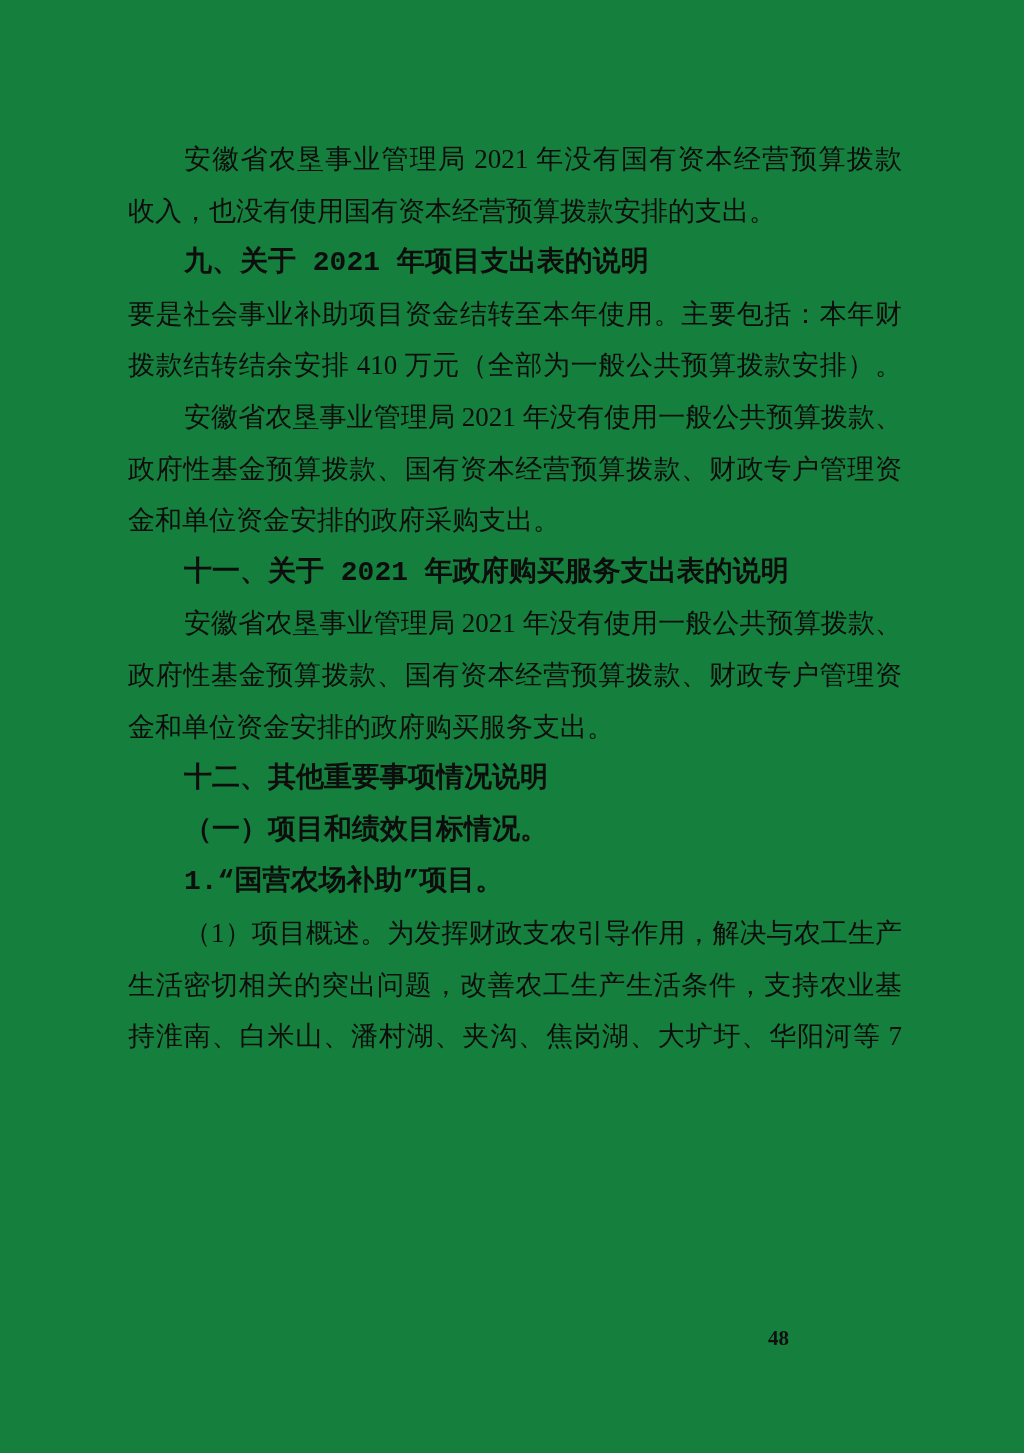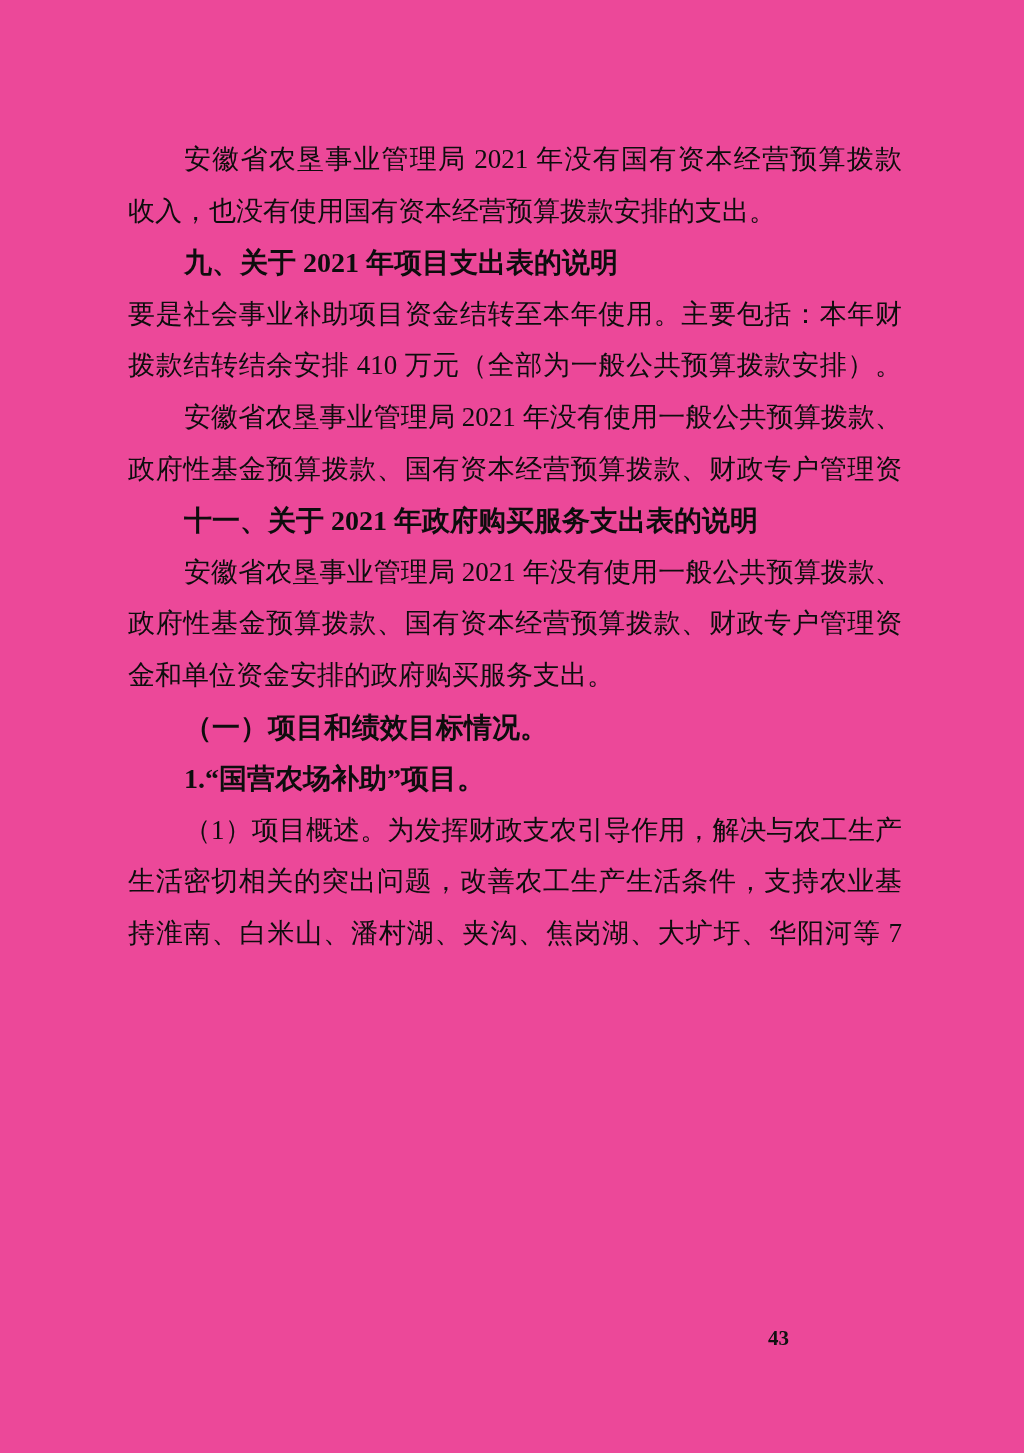--- a/index.html
+++ b/index.html
@@ -4,21 +4,21 @@
 <style>
   html, body { margin: 0; padding: 0; }
   body {
     width: 1024px; height: 1453px;
     background: #e9e9e9;
     font-family: "Liberation Serif", serif;
   }
   .page {
     position: relative;
     width: 1024px; height: 1453px;
-    background: #ec4899;
+    background: #15803d;
     overflow: hidden;
     color: #0d0d0d;
   }
   .content {
     position: absolute;
     left: 128px; top: 134px;
     width: 774px;
   }
   .ln {
     height: 51.6px;
@@ -26,21 +26,21 @@
     white-space: nowrap;
     font-size: 27px;
     color: #0d0d0d;
     -webkit-font-smoothing: antialiased;
   }
   .body {
     font-family: "Liberation Serif", serif;
     font-weight: 500;
   }
   .head {
-    font-family: Liberation Serif, serif;
+    font-family: Liberation Mono, monospace;
     font-weight: 700;
     font-size: 28px;
   }
   .indent { text-indent: 56px; }
   .just {
     white-space: normal;
     text-align: justify;
     text-align-last: justify;
     text-justify: inter-character;
   }
@@ -58,24 +58,26 @@
 
 <div class="page">
   <div class="content">
     <div class="ln body indent just">安徽省农垦事业管理局 2021 年没有国有资本经营预算拨款</div>
     <div class="ln body">收入，也没有使用国有资本经营预算拨款安排的支出。</div>
     <div class="ln head indent">九、关于 2021 年项目支出表的说明</div>
     <div class="ln body just">要是社会事业补助项目资金结转至本年使用。主要包括：本年财</div>
     <div class="ln body just">拨款结转结余安排 410 万元（全部为一般公共预算拨款安排）。</div>
     <div class="ln body indent just">安徽省农垦事业管理局 2021 年没有使用一般公共预算拨款、</div>
     <div class="ln body just">政府性基金预算拨款、国有资本经营预算拨款、财政专户管理资</div>
+    <div class="ln body">金和单位资金安排的政府采购支出。</div>
     <div class="ln head indent">十一、关于 2021 年政府购买服务支出表的说明</div>
     <div class="ln body indent just">安徽省农垦事业管理局 2021 年没有使用一般公共预算拨款、</div>
     <div class="ln body just">政府性基金预算拨款、国有资本经营预算拨款、财政专户管理资</div>
     <div class="ln body">金和单位资金安排的政府购买服务支出。</div>
+    <div class="ln head indent">十二、其他重要事项情况说明</div>
     <div class="ln head indent">（一）项目和绩效目标情况。</div>
     <div class="ln head indent">1.“国营农场补助”项目。</div>
     <div class="ln body indent just">（1）项目概述。为发挥财政支农引导作用，解决与农工生产</div>
     <div class="ln body just">生活密切相关的突出问题，改善农工生产生活条件，支持农业基</div>
     <div class="ln body just">持淮南、白米山、潘村湖、夹沟、焦岗湖、大圹圩、华阳河等 7</div>
   </div>
-  <div class="page-number">43</div>
+  <div class="page-number">48</div>
 </div>
 
 </body></html>

